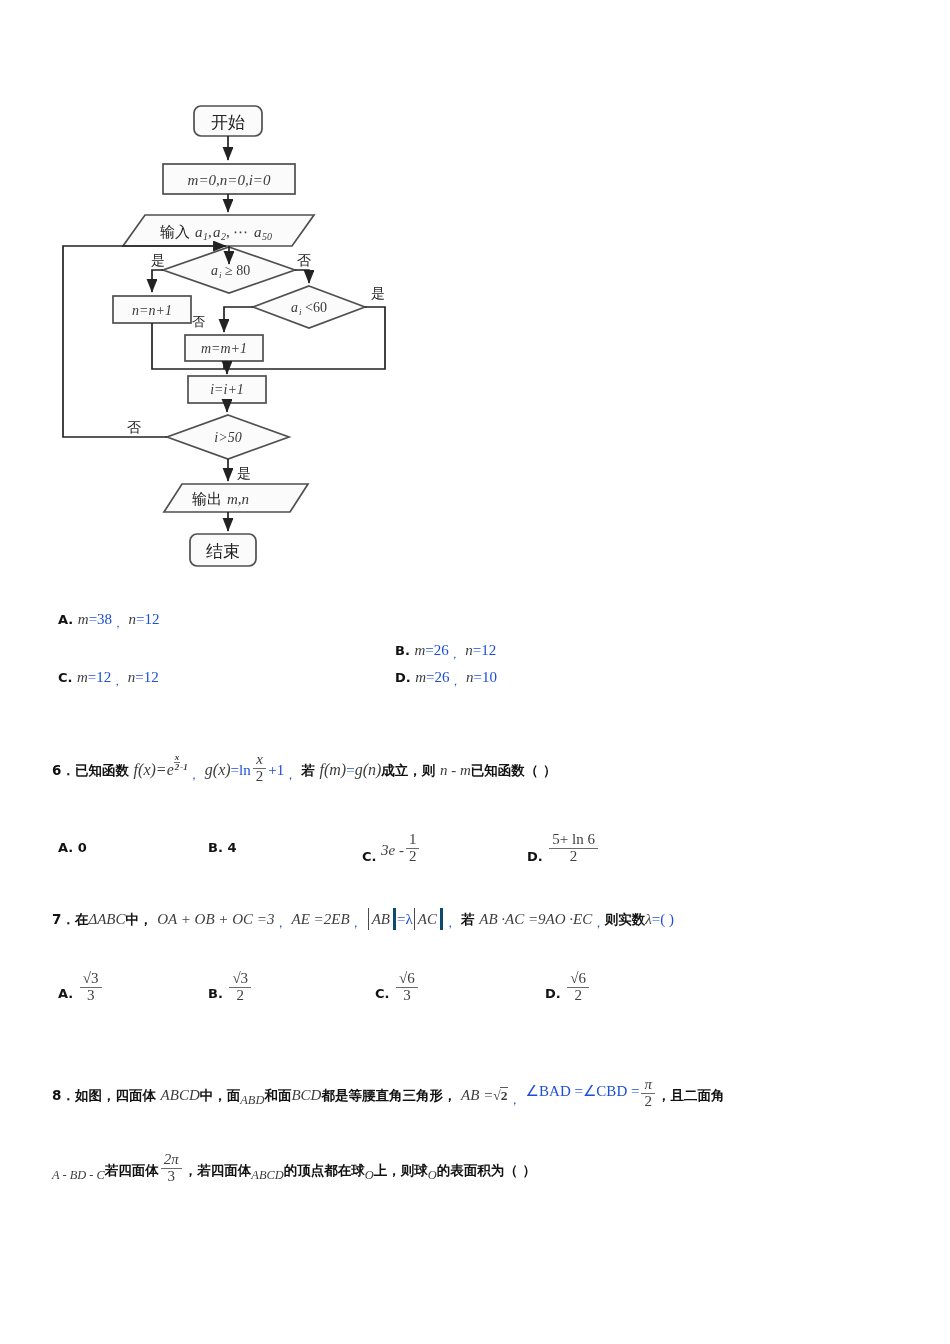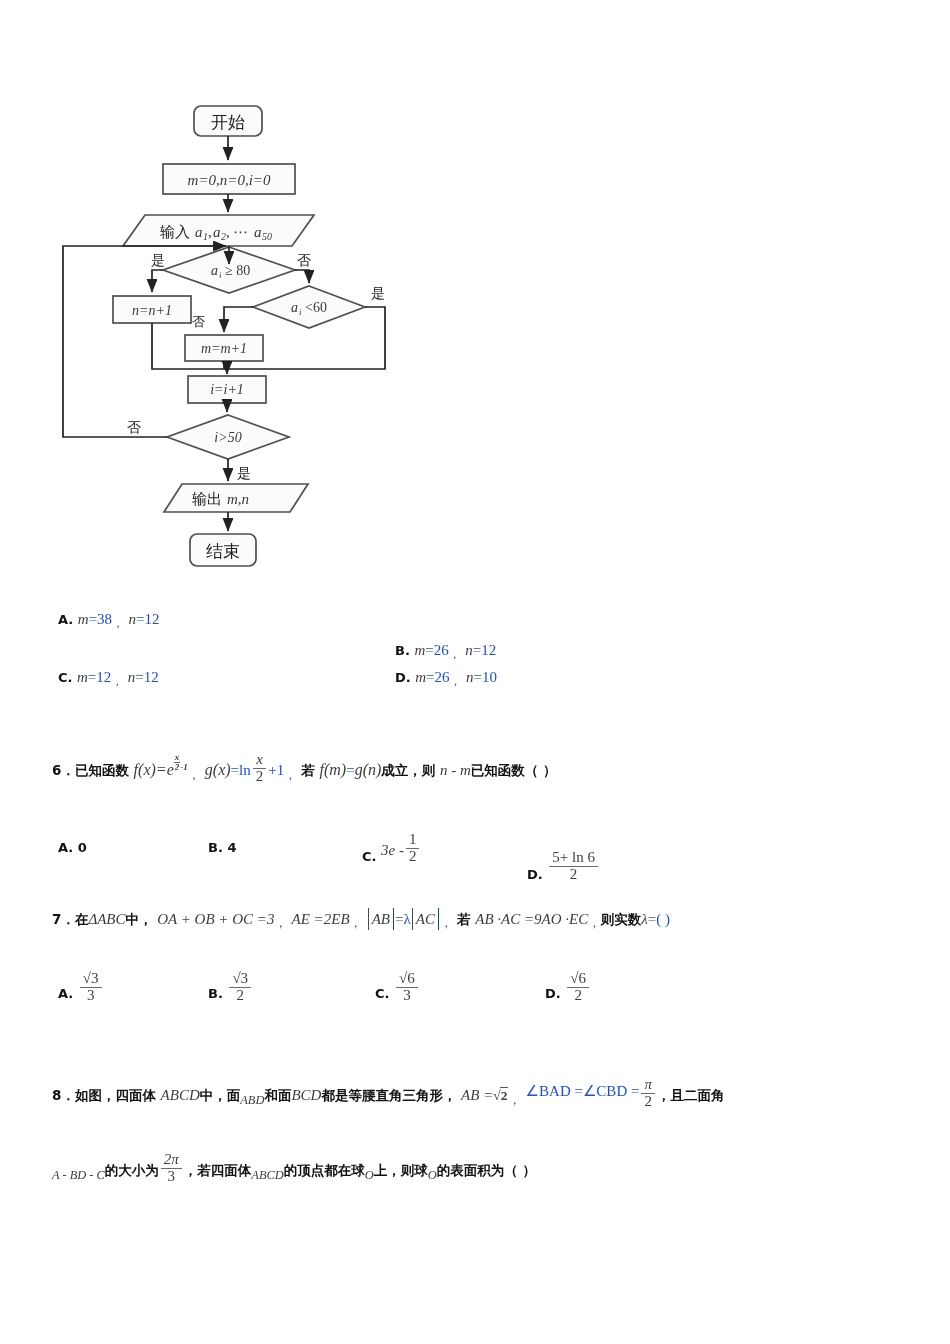--- a/index.html
+++ b/index.html
@@ -108,21 +108,21 @@
     display: block;
     border-bottom: 1px solid #6b6b6b;
     padding: 0 1px;
   }
   .supfrac > .den { display: block; padding: 0 1px; }
 
   
   .absbar {
     display: inline-block;
     border-left: 1px solid #4a4a4a;
-    border-right: 1px solid #0c4a6e;
+    border-right: 3px solid #0c4a6e;
     padding: 1px 3px 1px 3px;
     margin: 0 1px;
     line-height: 1.35;
   }
 
   .radical {
     font-family: "Liberation Serif", serif;
     font-style: normal;
     color: #3d3d3d;
   }
@@ -296,21 +296,21 @@
   <span>4</span>
 </div>
 
 <div class="opt" style="left:362px; top:838px;">
   <span>C.</span>
   <span class="mi" style="position:relative; top:-6px;text-align:center;">3e -</span><span class="frac" style="position:relative; top:-6px;"><span class="num">1</span><span class="den">2</span></span>
 </div>
 
 <div class="opt" style="left:527px; top:838px;">
   <span>D.</span>
-  <span class="frac" style="position:relative; top:-6px;margin-top:18px;"><span class="num">5+ ln 6</span><span class="den">2</span></span>
+  <span class="frac" style="position:relative; top:-6px;"><span class="num">5+ ln 6</span><span class="den">2</span></span>
 </div>
 
 <div class="qline" style="left:52px; top:908px;">
   <span>7．</span><span>在</span><span class="mi">ΔABC</span><span>中，</span>
   <span class="mi">OA + OB + OC =3</span><span class="mr lower">，</span>
   <span class="mi">AE =2EB</span><span class="mr lower">，</span>
   <span class="absbar"><span class="mi">AB</span></span><span class="mr">=λ</span><span class="absbar"><span class="mi">AC</span></span><span class="mr lower">，</span>
   <span>若</span>
   <span class="mi">AB ·AC =9AO ·EC</span><span class="mr lower">，</span><span>则实数</span><span class="mi">λ</span><span class="mr">=(  )</span>
 </div>
@@ -336,14 +336,14 @@
 </div>
 
 <div class="qline" style="left:52px; top:1077px;">
   <span>8．</span><span>如图，四面体</span>
   <span class="mi">ABCD</span><span>中，面</span><span class="mi lower">ABD</span><span>和面</span><span class="mi">BCD</span><span>都是等腰直角三角形，</span>
   <span class="mi">AB =</span><span class="radical">√<span class="rad-body">2</span></span><span class="mr lower">，</span>
   <span class="mr raise">∠BAD =∠CBD =</span><span class="frac"><span class="num mi" style="font-style:italic">π</span><span class="den">2</span></span><span>，且二面角</span>
 </div>
 
 <div class="qline" style="left:52px; top:1152px;">
-  <span class="mi lower">A - BD - C</span><span>的大小为</span><span class="frac"><span class="num mi" style="font-style:italic">2π</span><span class="den">3</span></span><span>，若四面体</span><span class="mi lower">ABCD</span><span>的顶点都在球</span><span class="mi lower">O</span><span>上，则球</span><span class="mi lower">O</span><span>的表面积为（  ）</span>
+  <span class="mi lower">A - BD - C</span><span>若四面体</span><span class="frac"><span class="num mi" style="font-style:italic">2π</span><span class="den">3</span></span><span>，若四面体</span><span class="mi lower">ABCD</span><span>的顶点都在球</span><span class="mi lower">O</span><span>上，则球</span><span class="mi lower">O</span><span>的表面积为（  ）</span>
 </div>
 
 </body></html>

